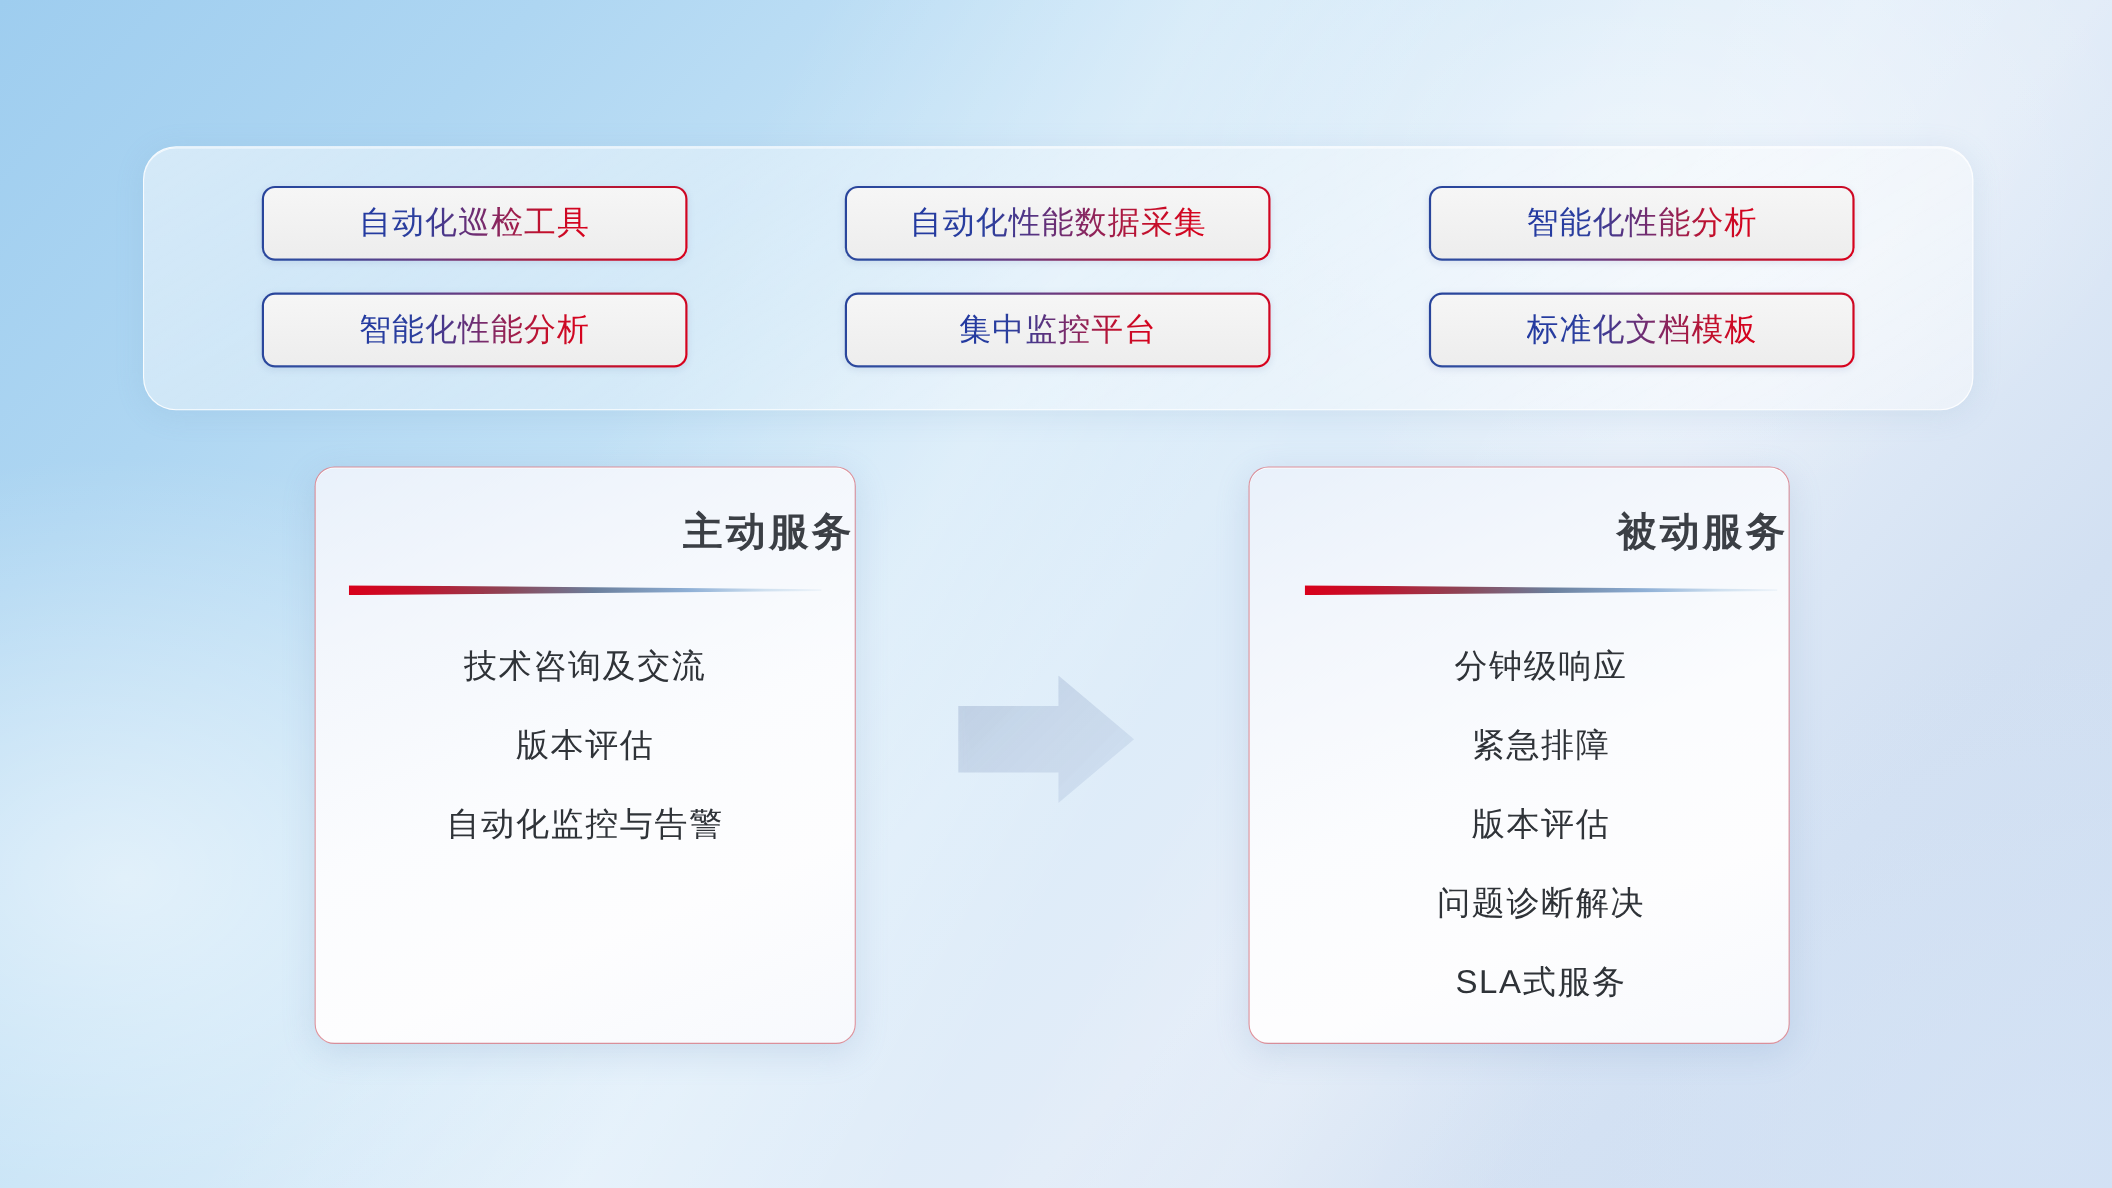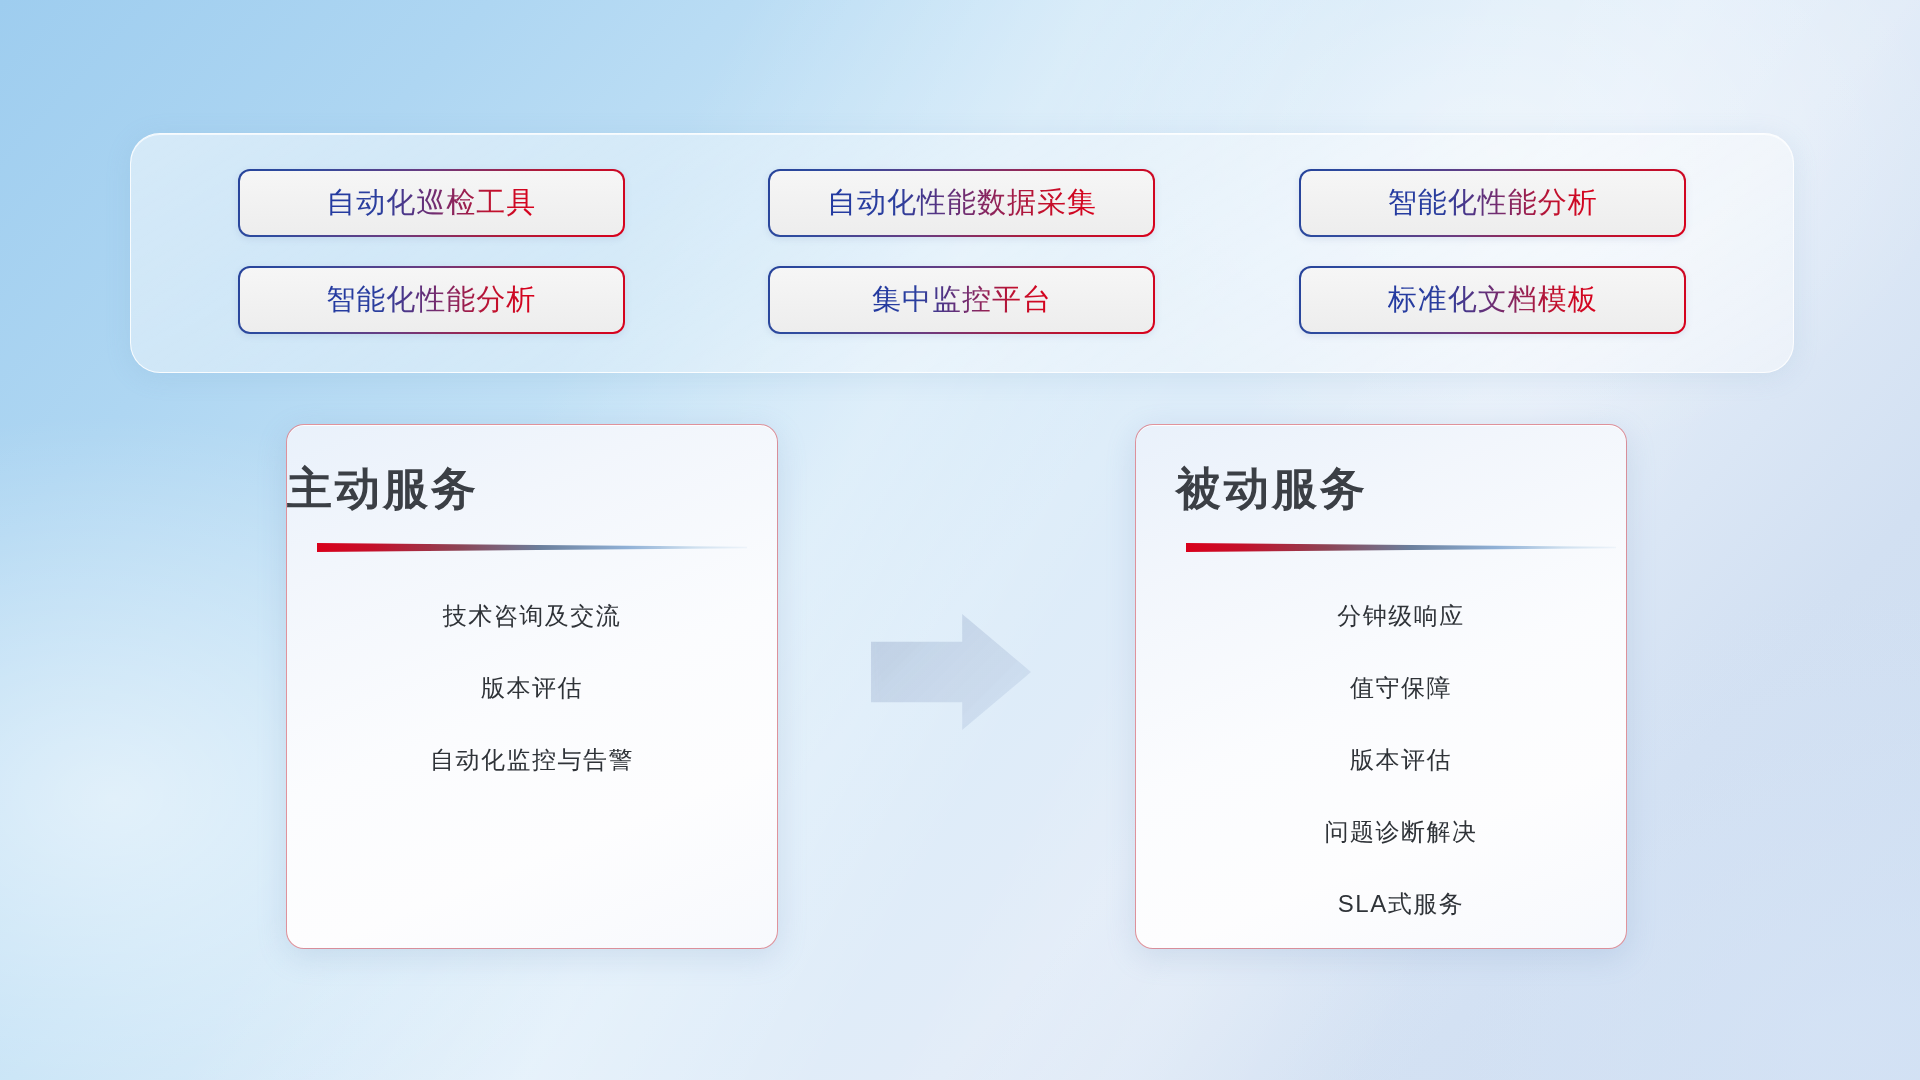--- a/index.html
+++ b/index.html
@@ -71,33 +71,33 @@
     border-radius:18px;
     background:linear-gradient(158deg,#e9f1fb 0%,#f2f6fc 22%,#fbfcfe 52%,#fdfdfe 74%,#f7f9fd 100%);
     border:1px solid rgba(200,60,75,.55);
     box-shadow:0 8px 30px rgba(110,145,190,.20), inset 0 1px 0 rgba(255,255,255,.9);
     overflow:hidden;
   }
   .card-left{ left:286px; }
   .card-right{ left:1135px;padding-left:40px; }
 
   .card-title{
-    margin-top:34px; text-align:left;
-    font-size:45px; font-weight:700; letter-spacing:3px; color:#3b3f45;
+    margin-top:34px; text-align:right;
+    font-size:36px; font-weight:700; letter-spacing:3px; color:#3b3f45;
   }
   .divider{
     margin:24px auto 0 auto; width:430px; height:9px;
     clip-path:polygon(0 0, 100% 42%, 100% 58%, 0 100%);
     background:linear-gradient(90deg,#d9001b 0%,#c4102a 13%,#8d4455 33%,#6b7f9c 52%,#8fb0d6 72%,#cfe0ef 88%,#eef4fa 100%);
   }
 
   .card-list{ margin-top:28px; display:flex; flex-direction:column; }
   .card-item{
     height:72px; display:flex; align-items:center; justify-content:center;
-    font-size:24px; font-weight:400; letter-spacing:1.5px; color:#2f3338;
+    font-size:30px; font-weight:400; letter-spacing:1.5px; color:#2f3338;
   }
 
   
   .arrow{
     position:absolute; left:871px; top:614px; width:160px; height:116px;
     background:linear-gradient(135deg, rgba(150,168,200,.40) 0%, rgba(168,186,214,.34) 45%, rgba(190,208,232,.30) 100%);
     clip-path:polygon(0% 24%, 57% 24%, 57% 0%, 100% 50%, 57% 100%, 57% 76%, 0% 76%);
     filter:drop-shadow(0 2px 5px rgba(120,150,190,.20));
   }
 </style>
@@ -158,20 +158,20 @@
     </div>
   </div>
 
   <div class="arrow"></div>
 
   <div class="card card-right">
     <div class="card-title">被动服务</div>
     <div class="divider"></div>
     <div class="card-list">
       <div class="card-item">分钟级响应</div>
-      <div class="card-item">值守保障</div>
+      <div class="card-item">紧急排障</div>
       <div class="card-item">版本评估</div>
       <div class="card-item">问题诊断解决</div>
       <div class="card-item">SLA式服务</div>
     </div>
   </div>
 
 </div>
 
 </body></html>

